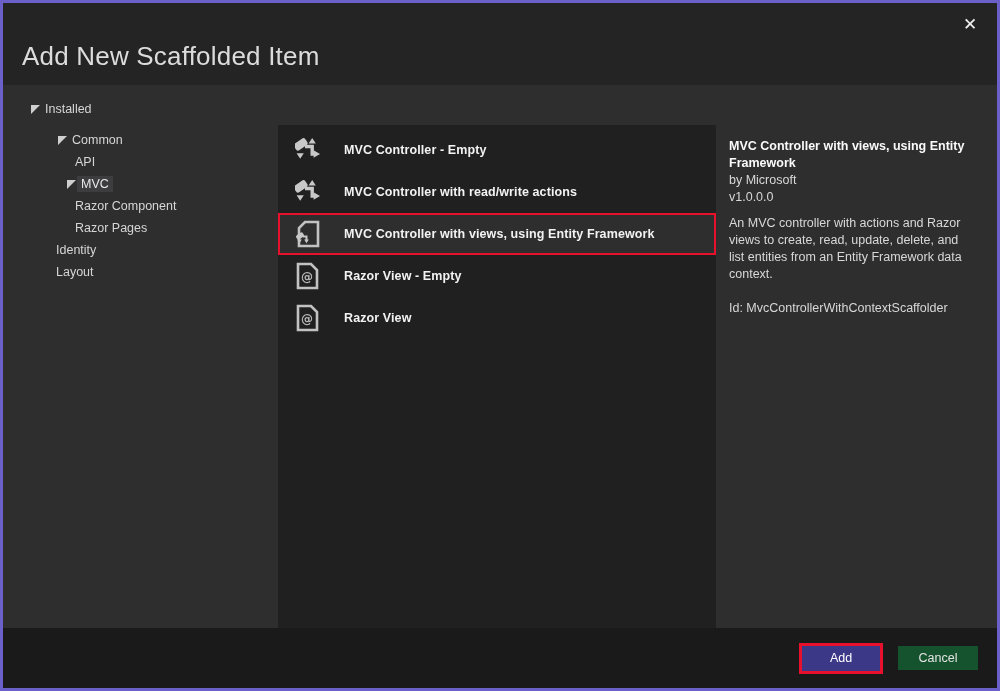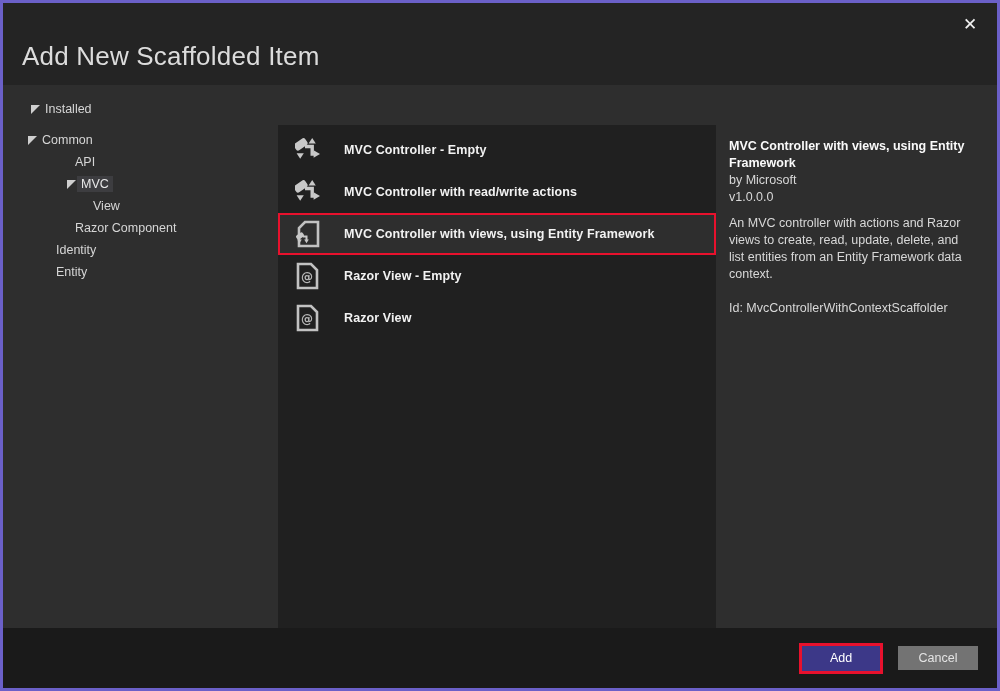--- a/index.html
+++ b/index.html
@@ -37,21 +37,21 @@
   }
   .tree-row {
     height:22px; display:flex; align-items:center;
     font-size:12.5px; color:#d6d6d6; cursor:default; white-space:nowrap;
   }
   .tree-row .tri {
     width:14px; display:flex; align-items:center; flex:0 0 14px;
   }
   .tree-row.gap-top { margin-top:9px; }
   .pl-installed { padding-left:28px; }
-  .pl-common    { padding-left:25px; }
+  .pl-common    { padding-left:55px; }
   .pl-api       { padding-left:72px; }
   .pl-mvc       { padding-left:58px;margin-left:6px; }
   .pl-l3        { padding-left:90px; }
   .pl-l2        { padding-left:72px; }
   .pl-l1        { padding-left:53px; }
   .tree-row .sel-label {
     background:#3d3d40; padding:1px 4px; margin-left:-4px; color:#e8e8e8;
   }
 
   
@@ -96,21 +96,21 @@
     padding-right:19px; gap:15px;
   }
   .btn { font-family:"Liberation Sans", sans-serif; font-size:12.5px; cursor:pointer; }
   .btn-add {
     width:84px; height:31px;
     background:#3c3888; color:#ffffff;
     border:3px solid #e8112d;
   }
   .btn-cancel {
     width:80px; height:24px;
-    background:#737373; color:#e4e4e4;
+    background:#14532d; color:#e4e4e4;
     border:none;
   }
 </style>
 </head>
 <body>
 
 <div class="dialog">
 
   <div class="titlebar">
     <div class="dialog-title">Add New Scaffolded Item</div>
@@ -138,31 +138,31 @@
       <span>API</span>
     </div>
     <div class="tree-row pl-mvc">
       <span class="tri">
           <svg width="9" height="9" viewBox="0 0 9 9">
             <polygon points="0,0 9,0 0,9" fill="#cfcfcf"></polygon>
           </svg>
         </span>
       <span class="sel-label">MVC</span>
     </div>
-    <div class="tree-row pl-l3">
-      <span>View</span>
-    </div>
     <div class="tree-row pl-l2">
       <span>Razor Component</span>
     </div>
+    <div class="tree-row pl-l2">
+      <span>Razor Pages</span>
+    </div>
     <div class="tree-row pl-l1">
       <span>Identity</span>
     </div>
     <div class="tree-row pl-l1">
-      <span>Entity</span>
+      <span>Layout</span>
     </div>
   </div>
 
   <div class="list-panel">
 
     <div class="list-row">
       <span class="icon-wrap">
         <svg width="27" height="25" viewBox="0 0 27 25">
           <g fill="#c8c8c8">
             <rect x="-1" y="2.5" width="13.5" height="8" rx="2.5" transform="rotate(-35 5.5 6.5)"></rect>

